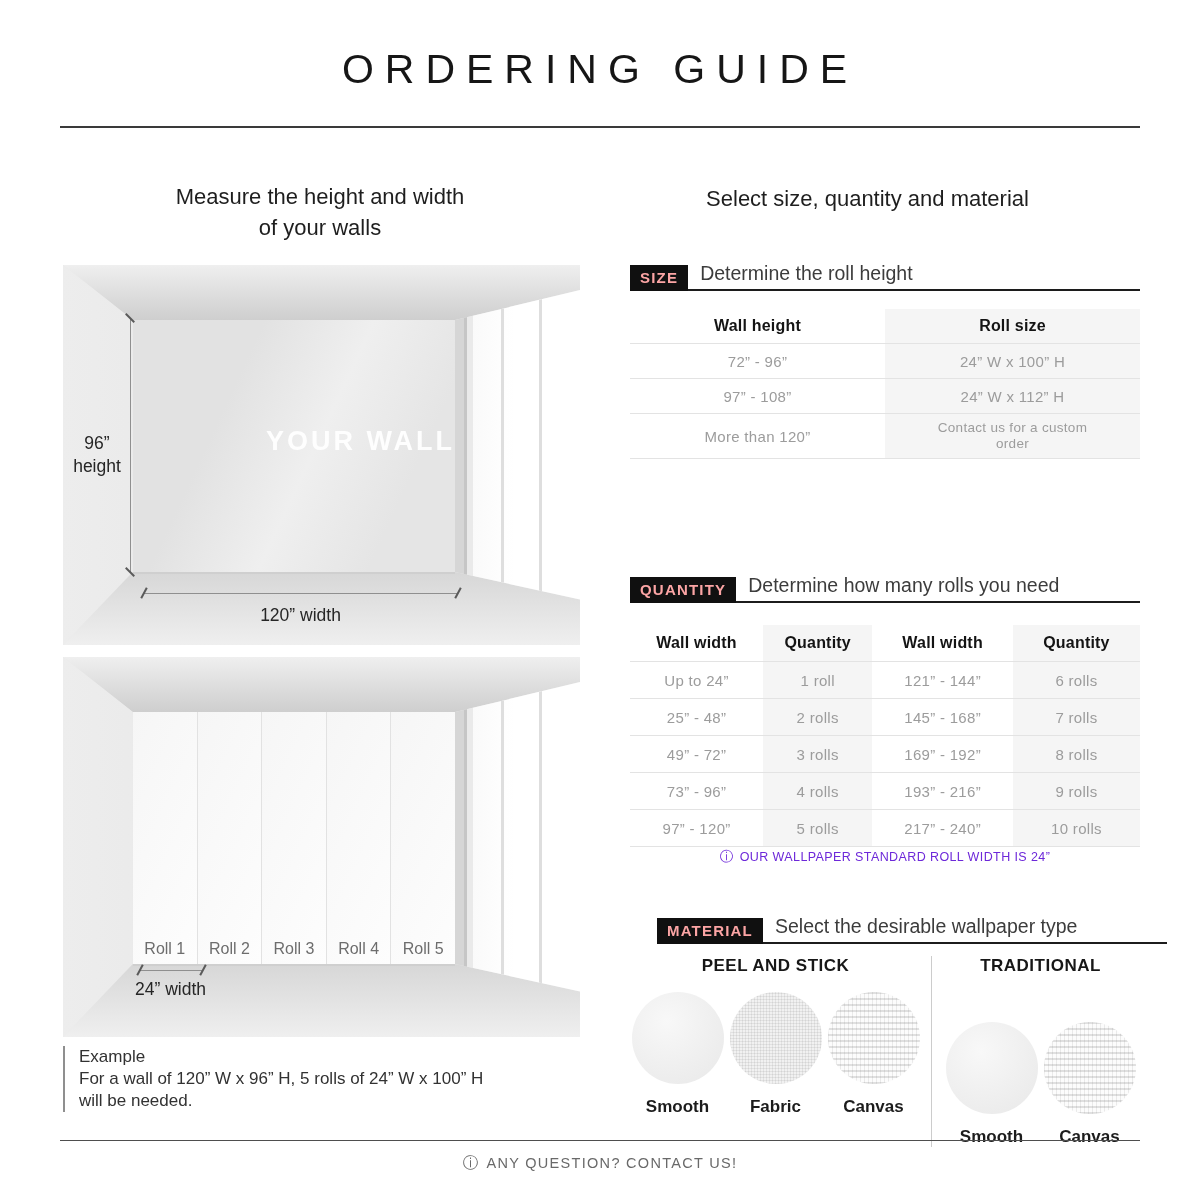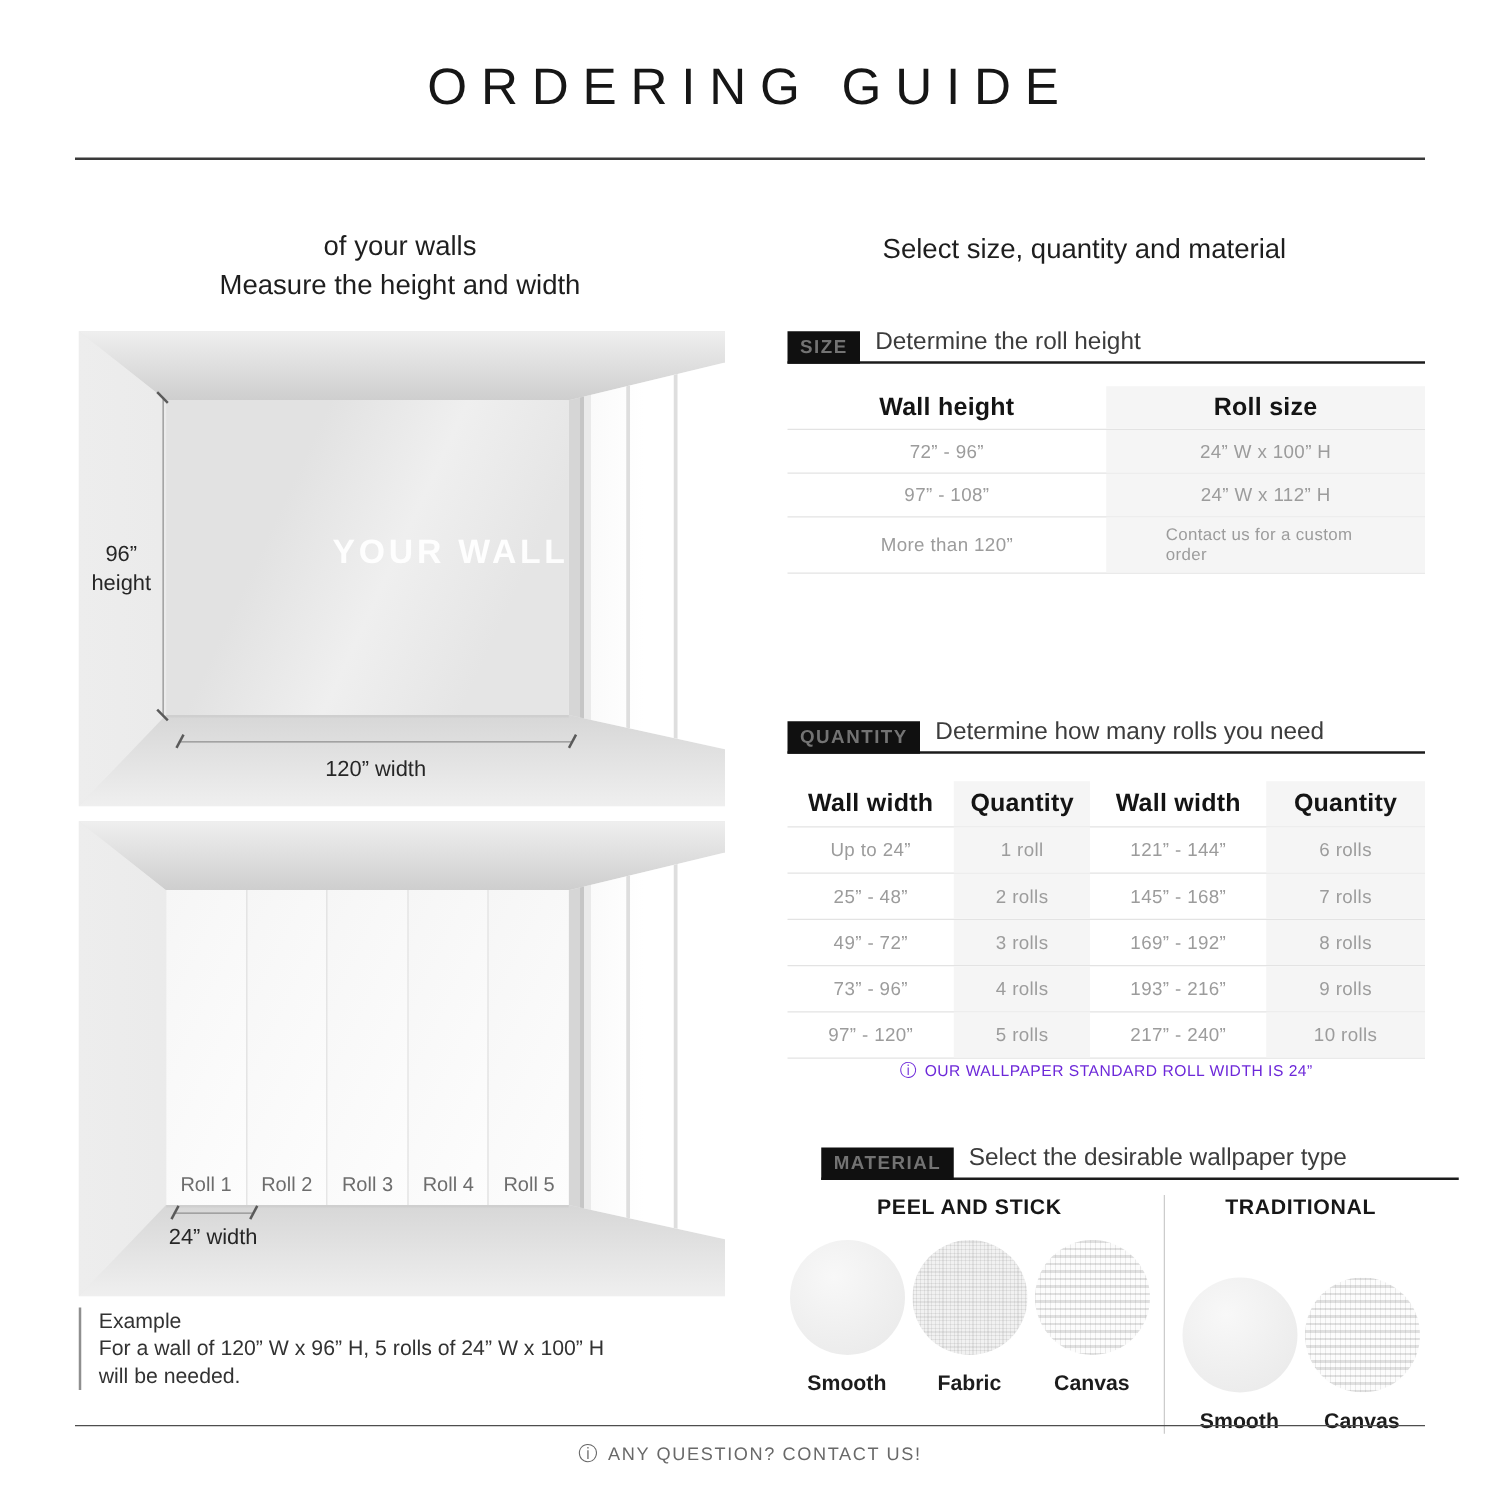--- a/index.html
+++ b/index.html
@@ -58,42 +58,42 @@
   
   .example{position:absolute;left:63px;top:1046px;width:490px;border-left:2px solid #8f8f8f;
            padding-left:14px;font-size:17px;line-height:22px;color:#323232;}
 
   
   .sec{position:absolute;left:630px;width:510px;}
   #sec-size{top:262px;}
   #sec-quantity{top:574px;}
   #sec-material{top:915px;padding-left:27px;}
   .sec-head{display:flex;align-items:flex-end;gap:12px;border-bottom:2px solid #1c1c1c;}
-  .sec-badge{background:#101010;color:#737373;font-size:15px;font-weight:bold;
+  .sec-badge{background:#101010;color:#fca5a5;font-size:15px;font-weight:bold;
              letter-spacing:1.2px;padding:4px 10px 5px;margin-bottom:-2px;}
   .sec-title{font-size:19.5px;color:#3c3c3c;padding-bottom:4px;}
 
   .gtable{border-bottom:1px solid #e3e3e3;}
   .size-table{margin-top:18px;}
   .qty-table{margin-top:22px;}
   .trow{display:flex;align-items:stretch;height:34px;}
   .qty-table .trow{height:36px;}
   .trow + .trow{border-top:1px solid #e3e3e3;}
   .cell{display:flex;align-items:center;justify-content:center;}
   .cell span{font-size:15px;color:#9c9c9c;letter-spacing:.3px;}
-  .thead .cell span{font-weight:bold;font-size:20px;color:#141414;letter-spacing:.2px;}
+  .thead .cell span{font-weight:bold;font-size:16px;color:#141414;letter-spacing:.2px;}
   .shade{background:#f5f5f5;}
   .size-table .w0,.size-table .w1{width:50%;}
   .qty-table .w0{width:26.1%;}
   .qty-table .w1{width:21.4%;}
   .qty-table .w2{width:27.6%;}
   .qty-table .w3{width:24.9%;}
   .size-table .trow:last-child{height:44px;}
   .size-table .trow:last-child .w1 span{font-size:13.5px;line-height:16px;max-width:160px;
-                                        white-space:normal;text-align:left;}
+                                        white-space:normal;text-align:center;}
 
   .qty-note{position:absolute;left:630px;top:848px;width:510px;text-align:center;
             font-size:12.5px;letter-spacing:.4px;color:#6d28d9;}
   .qty-note .i{margin-right:6px;font-size:13.5px;}
 
   
   .materials{position:absolute;left:630px;top:956px;width:515px;display:flex;}
   .mat-group{display:flex;flex-direction:column;}
   .mat-sep{border-left:1px solid #cccccc;padding-left:12px;margin-left:10px;gap:30px;}
   .mat-title{text-align:center;font-size:17px;font-weight:bold;letter-spacing:.5px;
@@ -118,22 +118,22 @@
 </style>
 </head>
 <body>
 
 <div class="page">
 
   <div class="title">ORDERING GUIDE</div>
   <div class="title-rule"></div>
 
   <div class="left-heading">
+    <div>Measure the height and width</div>
     <div>of your walls</div>
-    <div>Measure the height and width</div>
   </div>
   <div class="right-heading">Select size, quantity and material</div>
 
   <div class="room" id="room1">
     <div class="rm-layer rm-ceiling"></div>
     <div class="rm-layer rm-leftwall"></div>
     <div class="rm-layer rm-floor"></div>
     <div class="rm-window">
       <div class="mullion" style="left:46px"></div>
       <div class="mullion" style="left:84px"></div>

